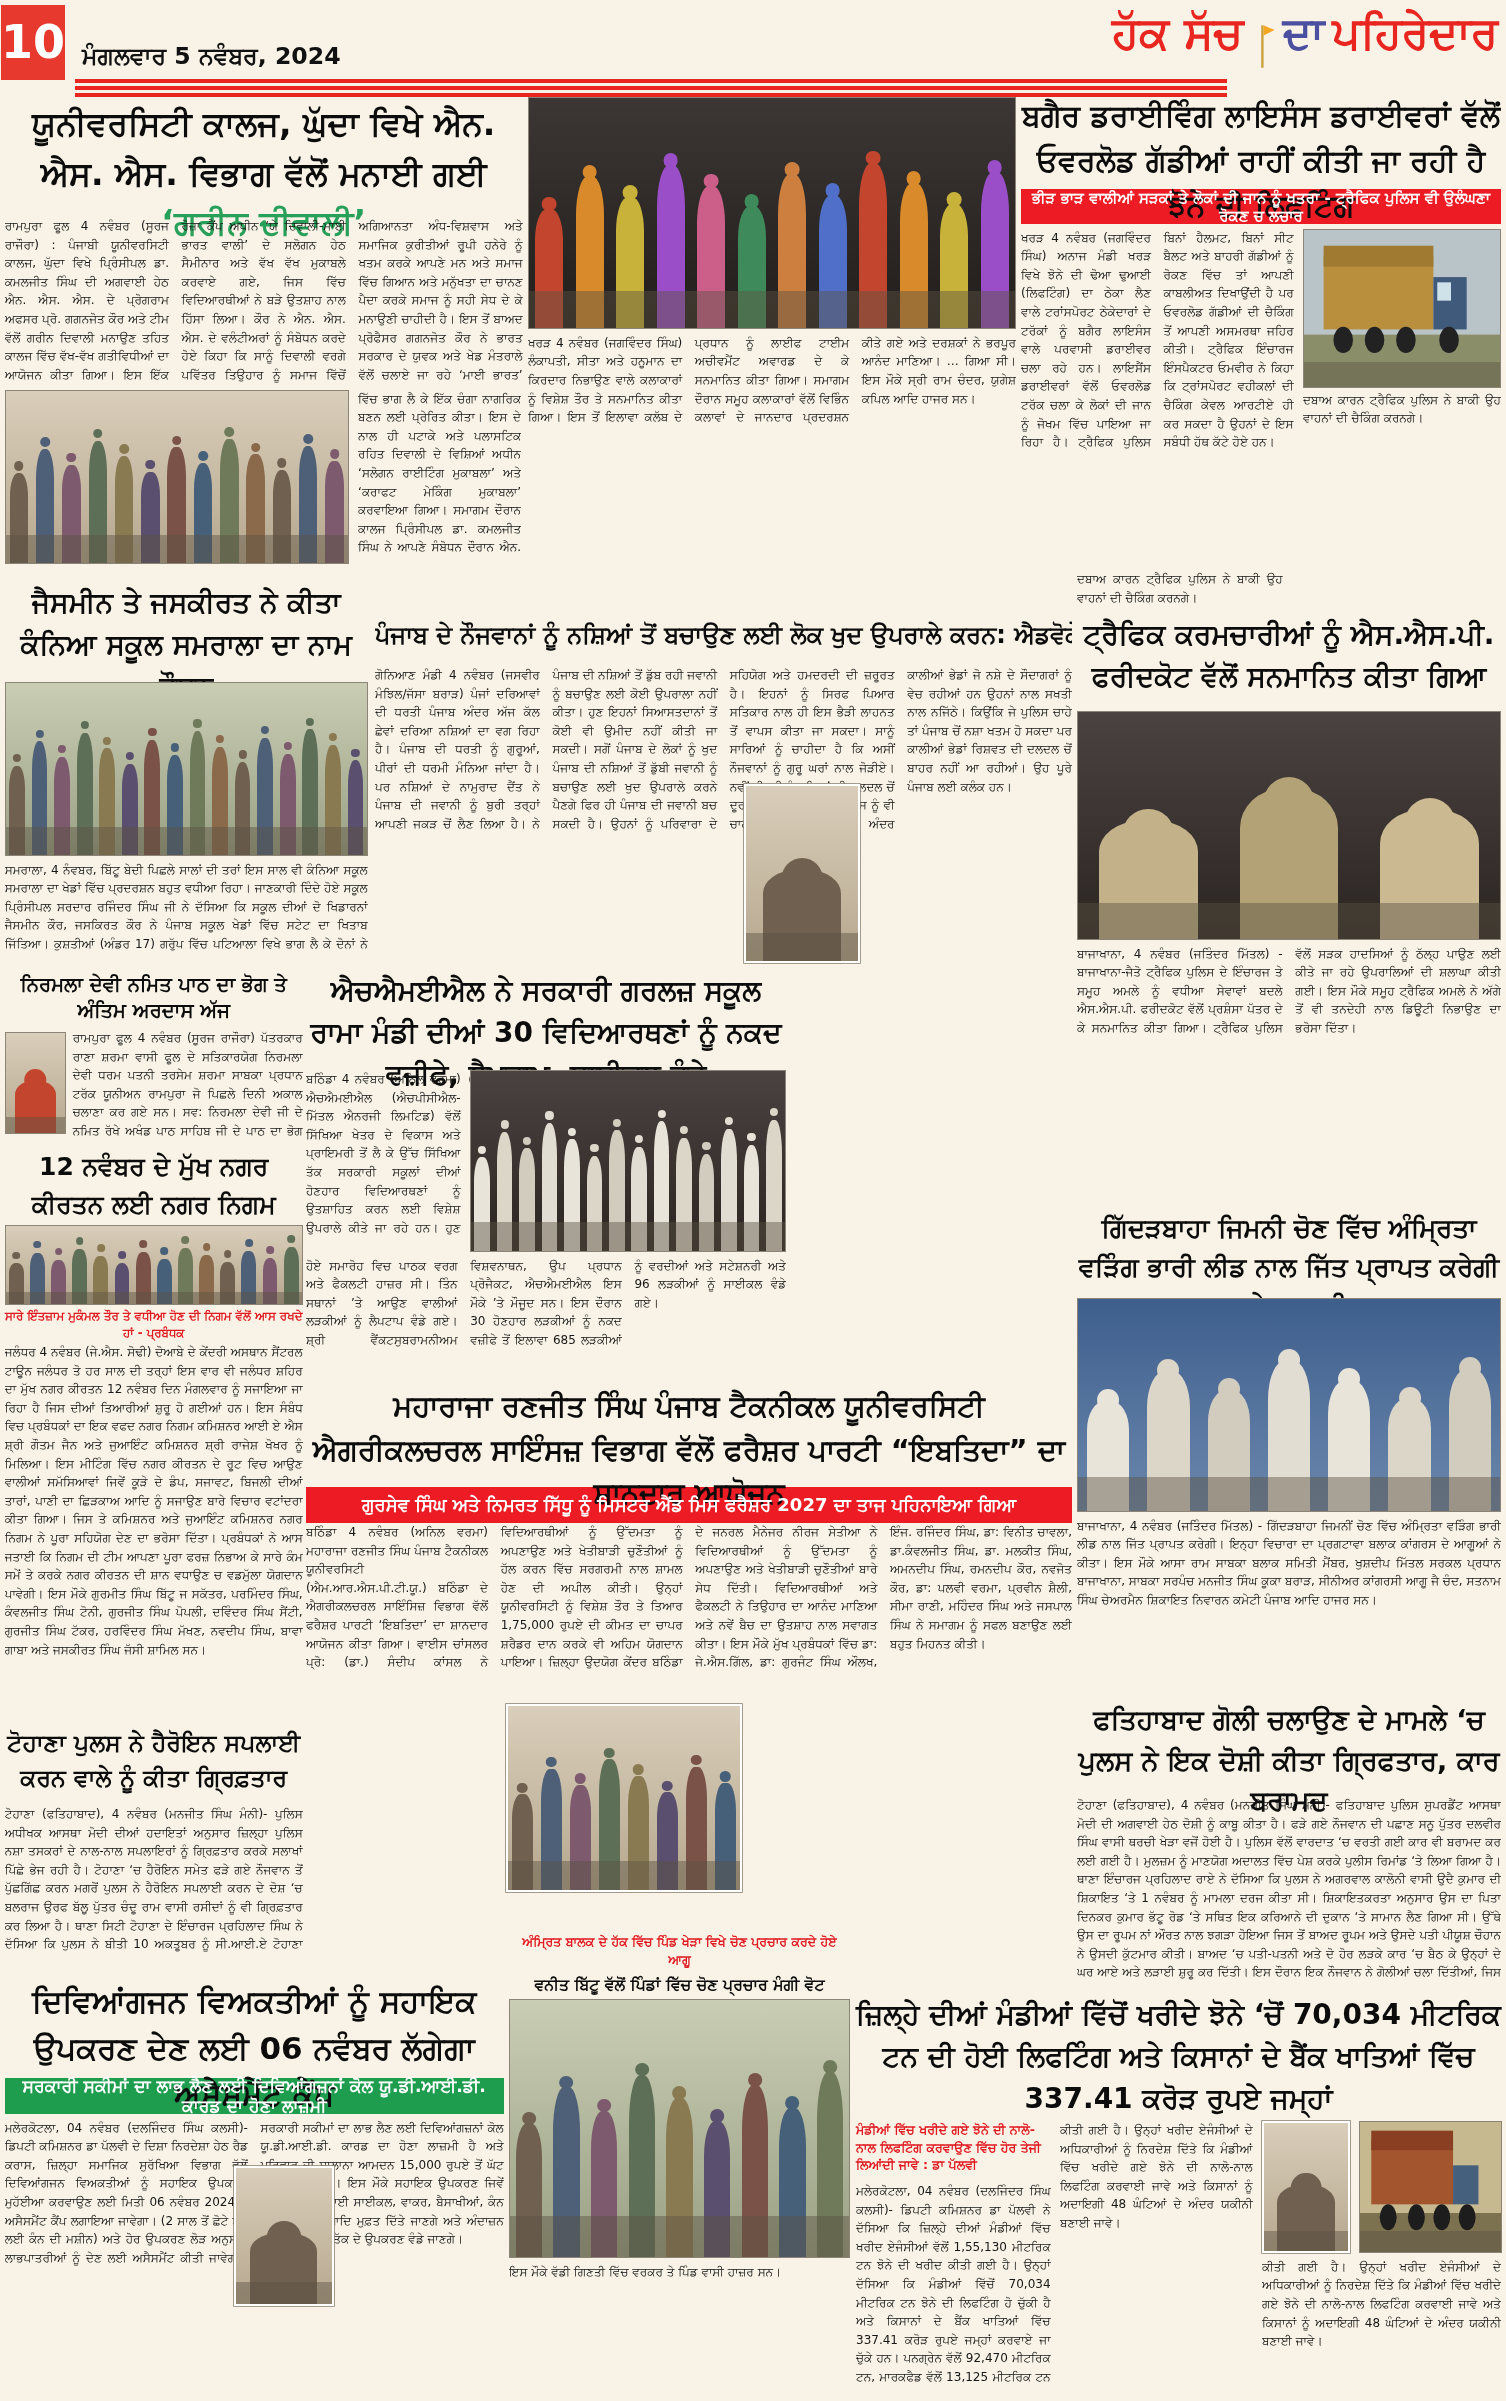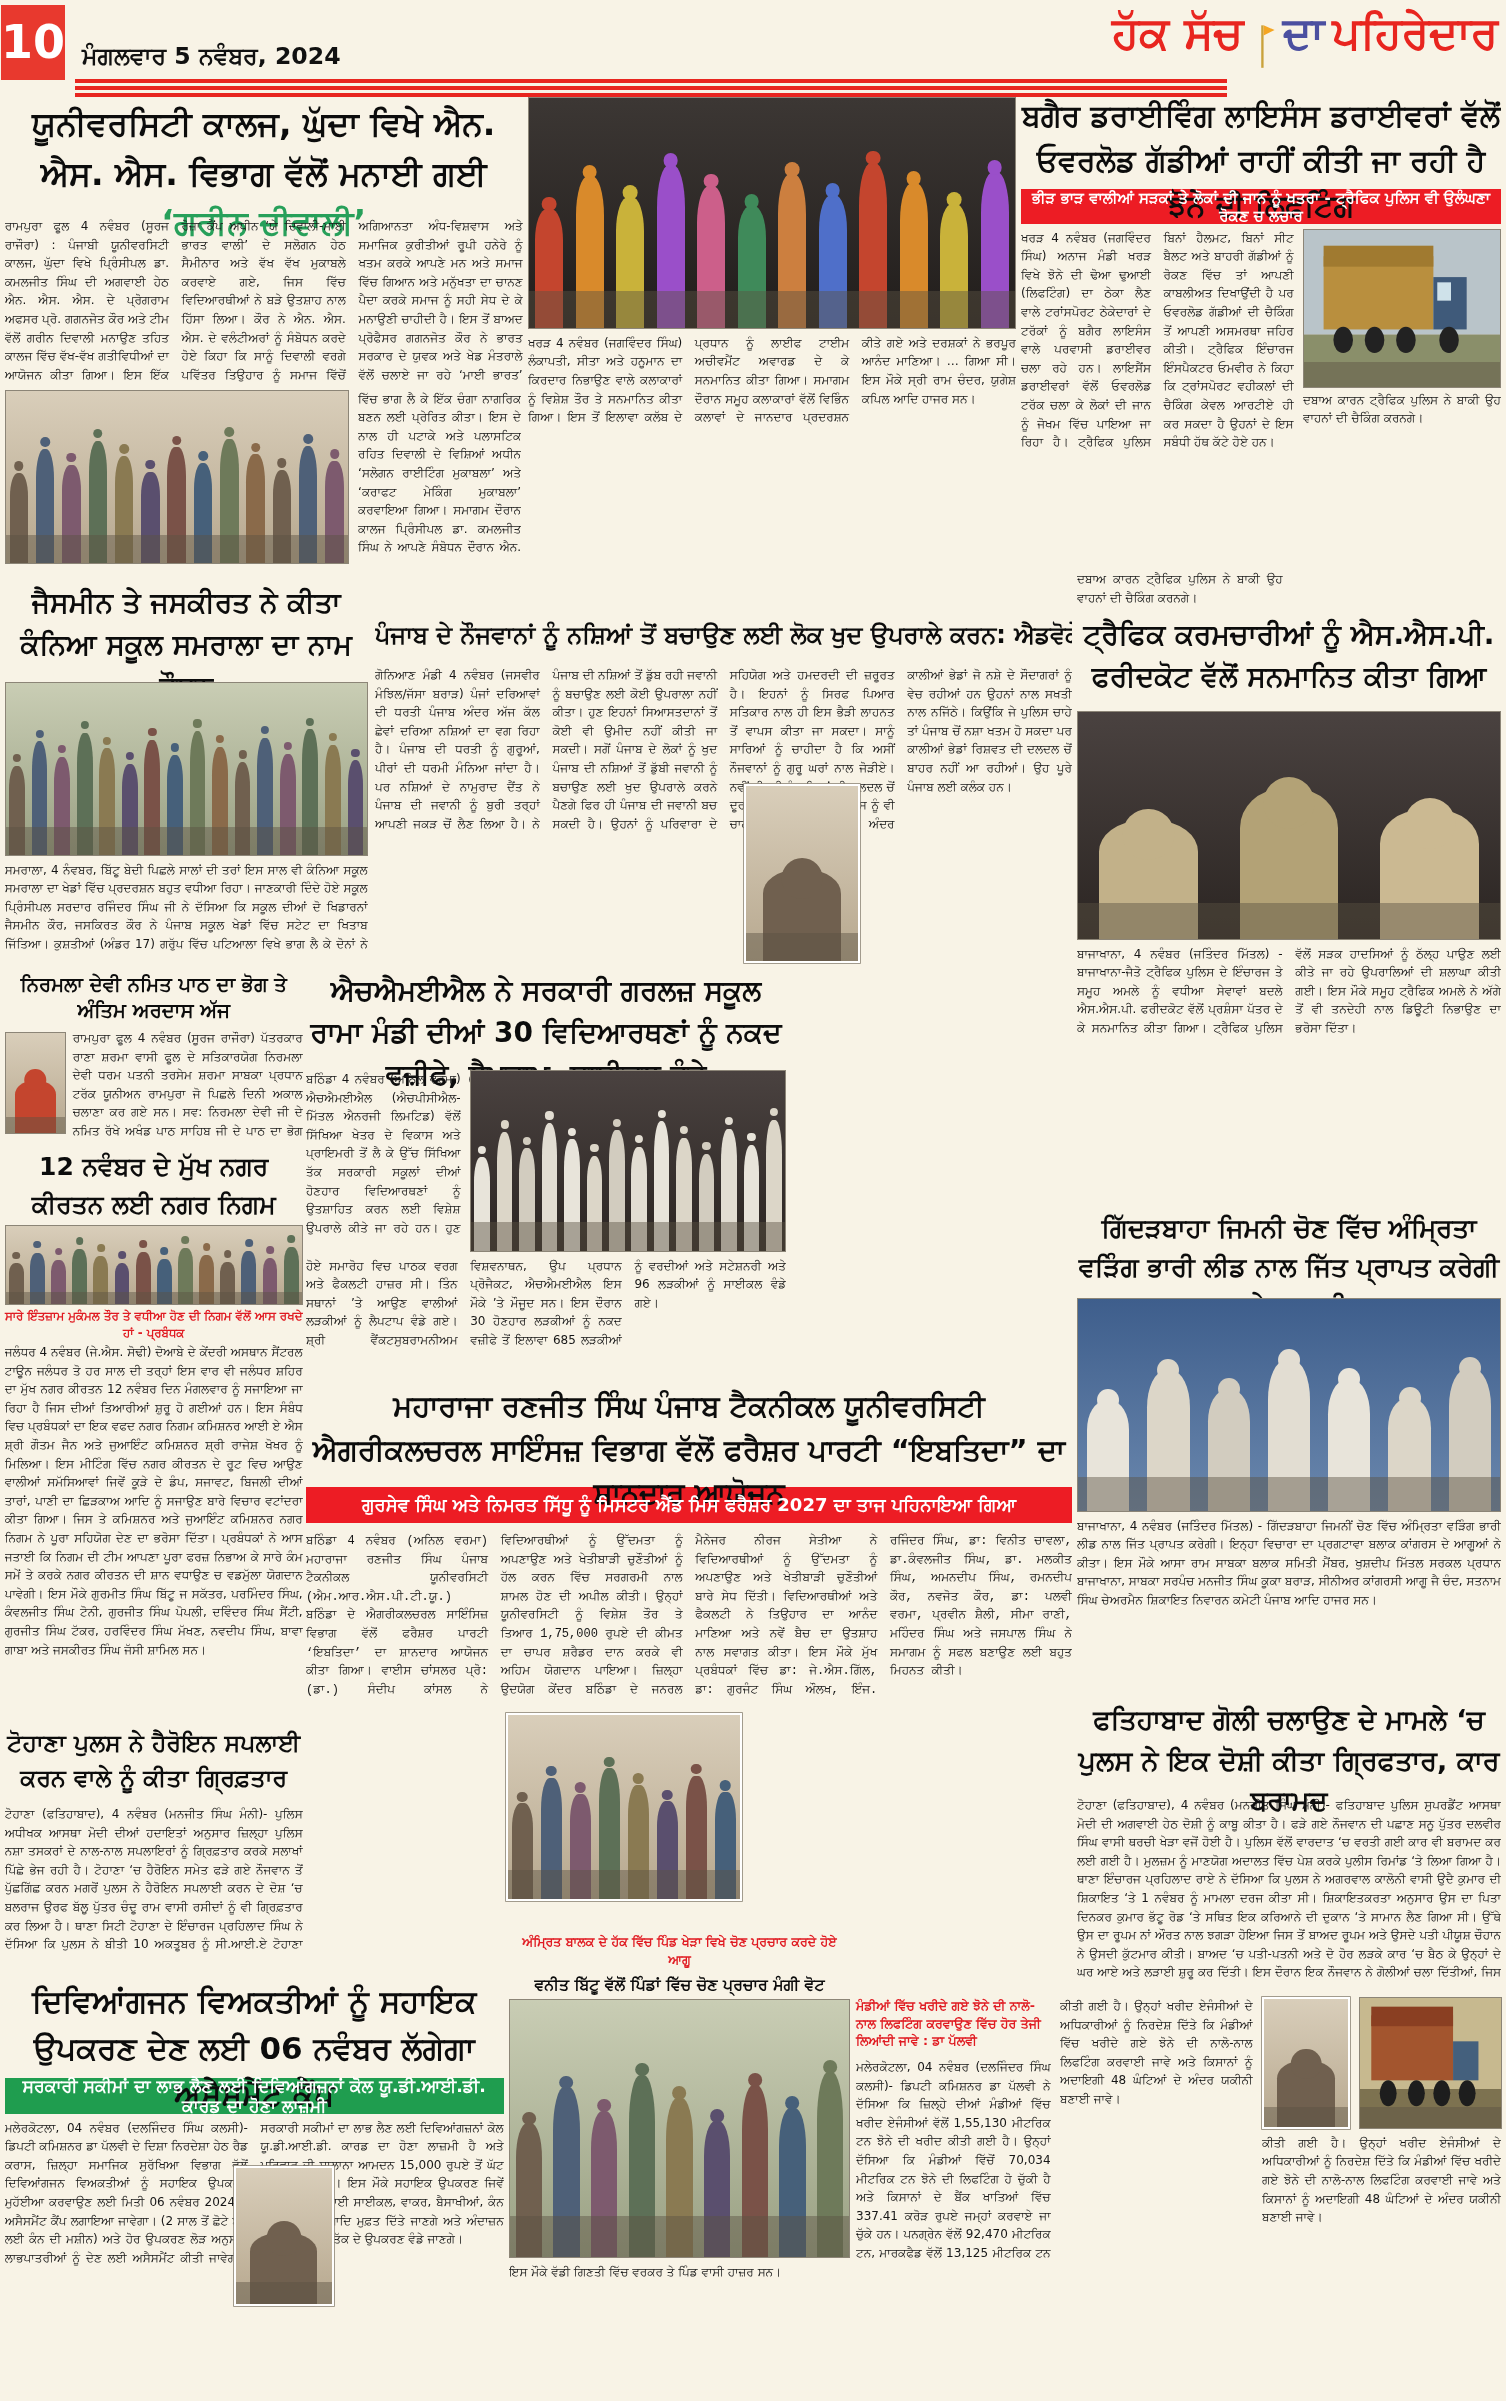--- a/index.html
+++ b/index.html
@@ -244,21 +244,21 @@
           <i class="person" style="left: 86.7857%; width: 5%; height: 59%; background: rgb(232, 228, 218);"></i>
           <i class="person" style="left: 93.9286%; width: 5%; height: 73%; background: rgb(220, 214, 200);"></i>
         </div>
     </div>
     <div class="body c3" style="height:118px;margin-top:4.7px;">ਹੋਏ ਸਮਾਰੋਹ ਵਿਚ ਪਾਠਕ ਵਰਗ ਅਤੇ ਫੈਕਲਟੀ ਹਾਜ਼ਰ ਸੀ। ਤਿੰਨ ਸਥਾਨਾਂ ’ਤੇ ਆਉਣ ਵਾਲੀਆਂ ਲੜਕੀਆਂ ਨੂੰ ਲੈਪਟਾਪ ਵੰਡੇ ਗਏ। ਸ਼੍ਰੀ ਵੈਂਕਟਸੁਬਰਾਮਨੀਅਮ ਵਿਸ਼ਵਨਾਥਨ, ਉਪ ਪ੍ਰਧਾਨ ਪ੍ਰੋਜੈਕਟ, ਐਚਐਮਈਐਲ ਇਸ ਮੌਕੇ ’ਤੇ ਮੌਜੂਦ ਸਨ। ਇਸ ਦੌਰਾਨ 30 ਹੋਣਹਾਰ ਲੜਕੀਆਂ ਨੂੰ ਨਕਦ ਵਜ਼ੀਫੇ ਤੋਂ ਇਲਾਵਾ 685 ਲੜਕੀਆਂ ਨੂੰ ਵਰਦੀਆਂ ਅਤੇ ਸਟੇਸ਼ਨਰੀ ਅਤੇ 96 ਲੜਕੀਆਂ ਨੂੰ ਸਾਈਕਲ ਵੰਡੇ ਗਏ।</div>
   </section>
 
   <section class="art" style="left:306px;top:1385px;width:766px;">
     <div class="hl" style="font-size:29px;height:102px;">ਮਹਾਰਾਜਾ ਰਣਜੀਤ ਸਿੰਘ ਪੰਜਾਬ ਟੈਕਨੀਕਲ ਯੂਨੀਵਰਸਿਟੀ ਐਗਰੀਕਲਚਰਲ ਸਾਇੰਸਜ਼ ਵਿਭਾਗ ਵੱਲੋਂ ਫਰੈਸ਼ਰ ਪਾਰਟੀ “ਇਬਤਿਦਾ” ਦਾ ਸ਼ਾਨਦਾਰ ਆਯੋਜਨ</div>
     <div class="bar red" style="height:36px;font-size:18px;">ਗੁਰਸੇਵ ਸਿੰਘ ਅਤੇ ਨਿਮਰਤ ਸਿੱਧੂ ਨੂੰ ਮਿਸਟਰ ਐਂਡ ਮਿਸ ਫਰੈਸ਼ਰ 2027 ਦਾ ਤਾਜ ਪਹਿਨਾਇਆ ਗਿਆ</div>
-    <div style="position:relative;margin-top:9px;font-family:Liberation Mono, monospace;">
+    <div style="position:relative;margin-top:0;">
       <div class="body c4" style="height:393px;">ਬਠਿੰਡਾ 4 ਨਵੰਬਰ (ਅਨਿਲ ਵਰਮਾ) ਮਹਾਰਾਜਾ ਰਣਜੀਤ ਸਿੰਘ ਪੰਜਾਬ ਟੈਕਨੀਕਲ ਯੂਨੀਵਰਸਿਟੀ (ਐਮ.ਆਰ.ਐਸ.ਪੀ.ਟੀ.ਯੂ.) ਬਠਿੰਡਾ ਦੇ ਐਗਰੀਕਲਚਰਲ ਸਾਇੰਸਿਜ਼ ਵਿਭਾਗ ਵੱਲੋਂ ਫਰੈਸ਼ਰ ਪਾਰਟੀ ‘ਇਬਤਿਦਾ’ ਦਾ ਸ਼ਾਨਦਾਰ ਆਯੋਜਨ ਕੀਤਾ ਗਿਆ। ਵਾਈਸ ਚਾਂਸਲਰ ਪ੍ਰੋ: (ਡਾ.) ਸੰਦੀਪ ਕਾਂਸਲ ਨੇ ਵਿਦਿਆਰਥੀਆਂ ਨੂੰ ਉੱਦਮਤਾ ਨੂੰ ਅਪਣਾਉਣ ਅਤੇ ਖੇਤੀਬਾੜੀ ਚੁਣੌਤੀਆਂ ਨੂੰ ਹੱਲ ਕਰਨ ਵਿੱਚ ਸਰਗਰਮੀ ਨਾਲ ਸ਼ਾਮਲ ਹੋਣ ਦੀ ਅਪੀਲ ਕੀਤੀ। ਉਨ੍ਹਾਂ ਯੂਨੀਵਰਸਿਟੀ ਨੂੰ ਵਿਸ਼ੇਸ਼ ਤੌਰ ਤੇ ਤਿਆਰ 1,75,000 ਰੁਪਏ ਦੀ ਕੀਮਤ ਦਾ ਚਾਪਰ ਸ਼ਰੈਡਰ ਦਾਨ ਕਰਕੇ ਵੀ ਅਹਿਮ ਯੋਗਦਾਨ ਪਾਇਆ। ਜ਼ਿਲ੍ਹਾ ਉਦਯੋਗ ਕੇਂਦਰ ਬਠਿੰਡਾ ਦੇ ਜਨਰਲ ਮੈਨੇਜਰ ਨੀਰਜ ਸੇਤੀਆ ਨੇ ਵਿਦਿਆਰਥੀਆਂ ਨੂੰ ਉੱਦਮਤਾ ਨੂੰ ਅਪਣਾਉਣ ਅਤੇ ਖੇਤੀਬਾੜੀ ਚੁਣੌਤੀਆਂ ਬਾਰੇ ਸੇਧ ਦਿੱਤੀ। ਵਿਦਿਆਰਥੀਆਂ ਅਤੇ ਫੈਕਲਟੀ ਨੇ ਤਿਉਹਾਰ ਦਾ ਆਨੰਦ ਮਾਣਿਆ ਅਤੇ ਨਵੇਂ ਬੈਚ ਦਾ ਉਤਸ਼ਾਹ ਨਾਲ ਸਵਾਗਤ ਕੀਤਾ। ਇਸ ਮੌਕੇ ਮੁੱਖ ਪ੍ਰਬੰਧਕਾਂ ਵਿੱਚ ਡਾ: ਜੇ.ਐਸ.ਗਿੱਲ, ਡਾ: ਗੁਰਜੰਟ ਸਿੰਘ ਔਲਖ, ਇੰਜ. ਰਜਿੰਦਰ ਸਿੰਘ, ਡਾ: ਵਿਨੀਤ ਚਾਵਲਾ, ਡਾ.ਕੰਵਲਜੀਤ ਸਿੰਘ, ਡਾ. ਮਲਕੀਤ ਸਿੰਘ, ਅਮਨਦੀਪ ਸਿੰਘ, ਰਮਨਦੀਪ ਕੌਰ, ਨਵਜੋਤ ਕੌਰ, ਡਾ: ਪਲਵੀ ਵਰਮਾ, ਪ੍ਰਵੀਨ ਸ਼ੈਲੀ, ਸੀਮਾ ਰਾਣੀ, ਮਹਿੰਦਰ ਸਿੰਘ ਅਤੇ ਜਸਪਾਲ ਸਿੰਘ ਨੇ ਸਮਾਗਮ ਨੂੰ ਸਫਲ ਬਣਾਉਣ ਲਈ ਬਹੁਤ ਮਿਹਨਤ ਕੀਤੀ।</div>
       <div class="photo framed abs" style="left:200px;top:181px;width:236px;height:188px;">
           <i class="person" style="left: 1.875%; width: 8.75%; height: 52%; background: rgb(112, 96, 79);"></i>
           <i class="person" style="left: 14.375%; width: 8.75%; height: 66%; background: rgb(78, 96, 120);"></i>
           <i class="person" style="left: 26.875%; width: 8.75%; height: 57%; background: rgb(125, 90, 110);"></i>
           <i class="person" style="left: 39.375%; width: 8.75%; height: 71%; background: rgb(93, 112, 87);"></i>
           <i class="person" style="left: 51.875%; width: 8.75%; height: 62%; background: rgb(138, 122, 82);"></i>
           <i class="person" style="left: 64.375%; width: 8.75%; height: 53%; background: rgb(90, 79, 110);"></i>
           <i class="person" style="left: 76.875%; width: 8.75%; height: 67%; background: rgb(122, 82, 72);"></i>
           <i class="person" style="left: 89.375%; width: 8.75%; height: 58%; background: rgb(70, 96, 122);"></i>
@@ -296,20 +296,21 @@
         <i class="person" style="left: 46.1111%; width: 7.77778%; height: 62%; background: rgb(138, 122, 82);"></i>
         <i class="person" style="left: 57.2222%; width: 7.77778%; height: 53%; background: rgb(90, 79, 110);"></i>
         <i class="person" style="left: 68.3333%; width: 7.77778%; height: 67%; background: rgb(122, 82, 72);"></i>
         <i class="person" style="left: 79.4444%; width: 7.77778%; height: 58%; background: rgb(70, 96, 122);"></i>
         <i class="person" style="left: 90.5556%; width: 7.77778%; height: 72%; background: rgb(110, 122, 90);"></i>
       </div>
     <div class="body c1" style="height:118px;margin-top:4.7px;">ਇਸ ਮੌਕੇ ਵੱਡੀ ਗਿਣਤੀ ਵਿੱਚ ਵਰਕਰ ਤੇ ਪਿੰਡ ਵਾਸੀ ਹਾਜ਼ਰ ਸਨ।</div>
   </section>
 
   <section class="art" style="left:856px;top:1994px;width:645px;">
+    <div class="hl" style="font-size:28px;height:124px;">ਜ਼ਿਲ੍ਹੇ ਦੀਆਂ ਮੰਡੀਆਂ ਵਿੱਚੋਂ ਖਰੀਦੇ ਝੋਨੇ ‘ਚੋਂ 70,034 ਮੀਟਰਿਕ ਟਨ ਦੀ ਹੋਈ ਲਿਫਟਿੰਗ ਅਤੇ ਕਿਸਾਨਾਂ ਦੇ ਬੈਂਕ ਖਾਤਿਆਂ ਵਿੱਚ 337.41 ਕਰੋੜ ਰੁਪਏ ਜਮ੍ਹਾਂ</div>
     <div class="row" style="margin-top:3.1px;">
       <div style="width:198px;">
         <div class="redcap" style="font-size:12.6px;text-align:left;height:61px;">ਮੰਡੀਆਂ ਵਿੱਚ ਖਰੀਦੇ ਗਏ ਝੋਨੇ ਦੀ ਨਾਲੋ-ਨਾਲ ਲਿਫਟਿੰਗ ਕਰਵਾਉਣ ਵਿੱਚ ਹੋਰ ਤੇਜੀ ਲਿਆਂਦੀ ਜਾਵੇ : ਡਾ ਪੱਲਵੀ</div>
         <div class="body c1" style="height:210px;">ਮਲੇਰਕੋਟਲਾ, 04 ਨਵੰਬਰ (ਦਲਜਿੰਦਰ ਸਿੰਘ ਕਲਸੀ)- ਡਿਪਟੀ ਕਮਿਸ਼ਨਰ ਡਾ ਪੱਲਵੀ ਨੇ ਦੱਸਿਆ ਕਿ ਜ਼ਿਲ੍ਹੇ ਦੀਆਂ ਮੰਡੀਆਂ ਵਿੱਚ ਖਰੀਦ ਏਜੰਸੀਆਂ ਵੱਲੋਂ 1,55,130 ਮੀਟਰਿਕ ਟਨ ਝੋਨੇ ਦੀ ਖਰੀਦ ਕੀਤੀ ਗਈ ਹੈ। ਉਨ੍ਹਾਂ ਦੱਸਿਆ ਕਿ ਮੰਡੀਆਂ ਵਿੱਚੋਂ 70,034 ਮੀਟਰਿਕ ਟਨ ਝੋਨੇ ਦੀ ਲਿਫਟਿੰਗ ਹੋ ਚੁੱਕੀ ਹੈ ਅਤੇ ਕਿਸਾਨਾਂ ਦੇ ਬੈਂਕ ਖਾਤਿਆਂ ਵਿੱਚ 337.41 ਕਰੋੜ ਰੁਪਏ ਜਮ੍ਹਾਂ ਕਰਵਾਏ ਜਾ ਚੁੱਕੇ ਹਨ। ਪਨਗ੍ਰੇਨ ਵੱਲੋਂ 92,470 ਮੀਟਰਿਕ ਟਨ, ਮਾਰਕਫੈਡ ਵੱਲੋਂ 13,125 ਮੀਟਰਿਕ ਟਨ ਅਤੇ ਪਨਸਪ ਵੱਲੋਂ 14,558 ਮੀਟਰਿਕ ਟਨ ਝੋਨੇ ਦੀ ਖਰੀਦ ਕੀਤੀ ਗਈ ਹੈ। ਹੁਣ ਤੱਕ 74,684 ਮੀਟਰਿਕ ਟਨ ਝੋਨੇ ਦੀ ਆਮਦ ਹੋਈ ਹੈ।</div>
       </div>
       <div class="body c1" style="width:196px;height:275px;">ਕੀਤੀ ਗਈ ਹੈ। ਉਨ੍ਹਾਂ ਖਰੀਦ ਏਜੰਸੀਆਂ ਦੇ ਅਧਿਕਾਰੀਆਂ ਨੂੰ ਨਿਰਦੇਸ਼ ਦਿੱਤੇ ਕਿ ਮੰਡੀਆਂ ਵਿੱਚ ਖਰੀਦੇ ਗਏ ਝੋਨੇ ਦੀ ਨਾਲੋ-ਨਾਲ ਲਿਫਟਿੰਗ ਕਰਵਾਈ ਜਾਵੇ ਅਤੇ ਕਿਸਾਨਾਂ ਨੂੰ ਅਦਾਇਗੀ 48 ਘੰਟਿਆਂ ਦੇ ਅੰਦਰ ਯਕੀਨੀ ਬਣਾਈ ਜਾਵੇ।</div>
       <div style="width:239px;">
         <div class="row">
           <div class="photo framed" style="width:88px;height:132px;">
               <i class="person" style="left: 15%; width: 70%; height: 52%; background: rgb(112, 96, 79);"></i>

